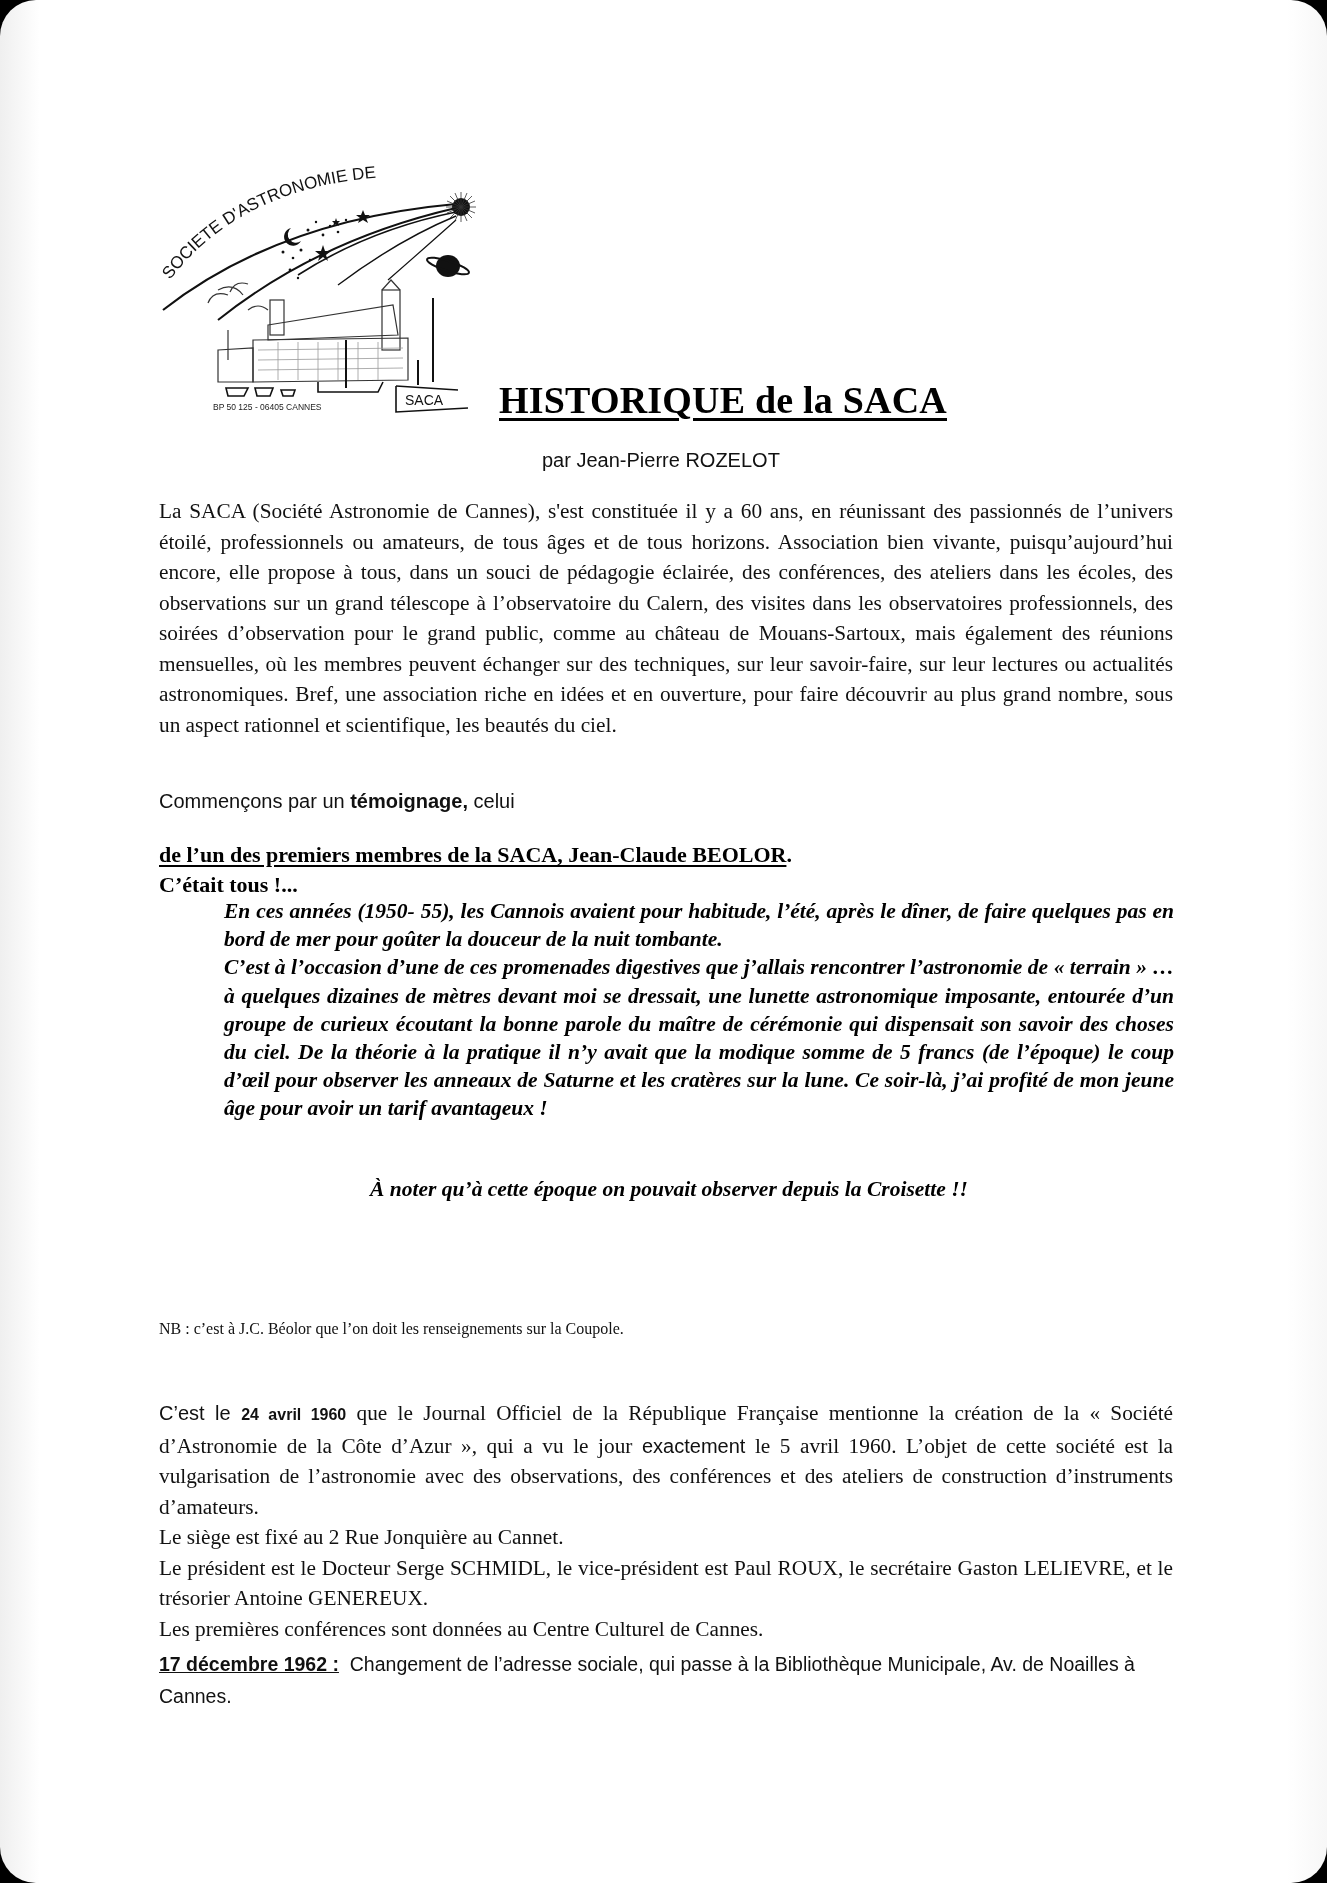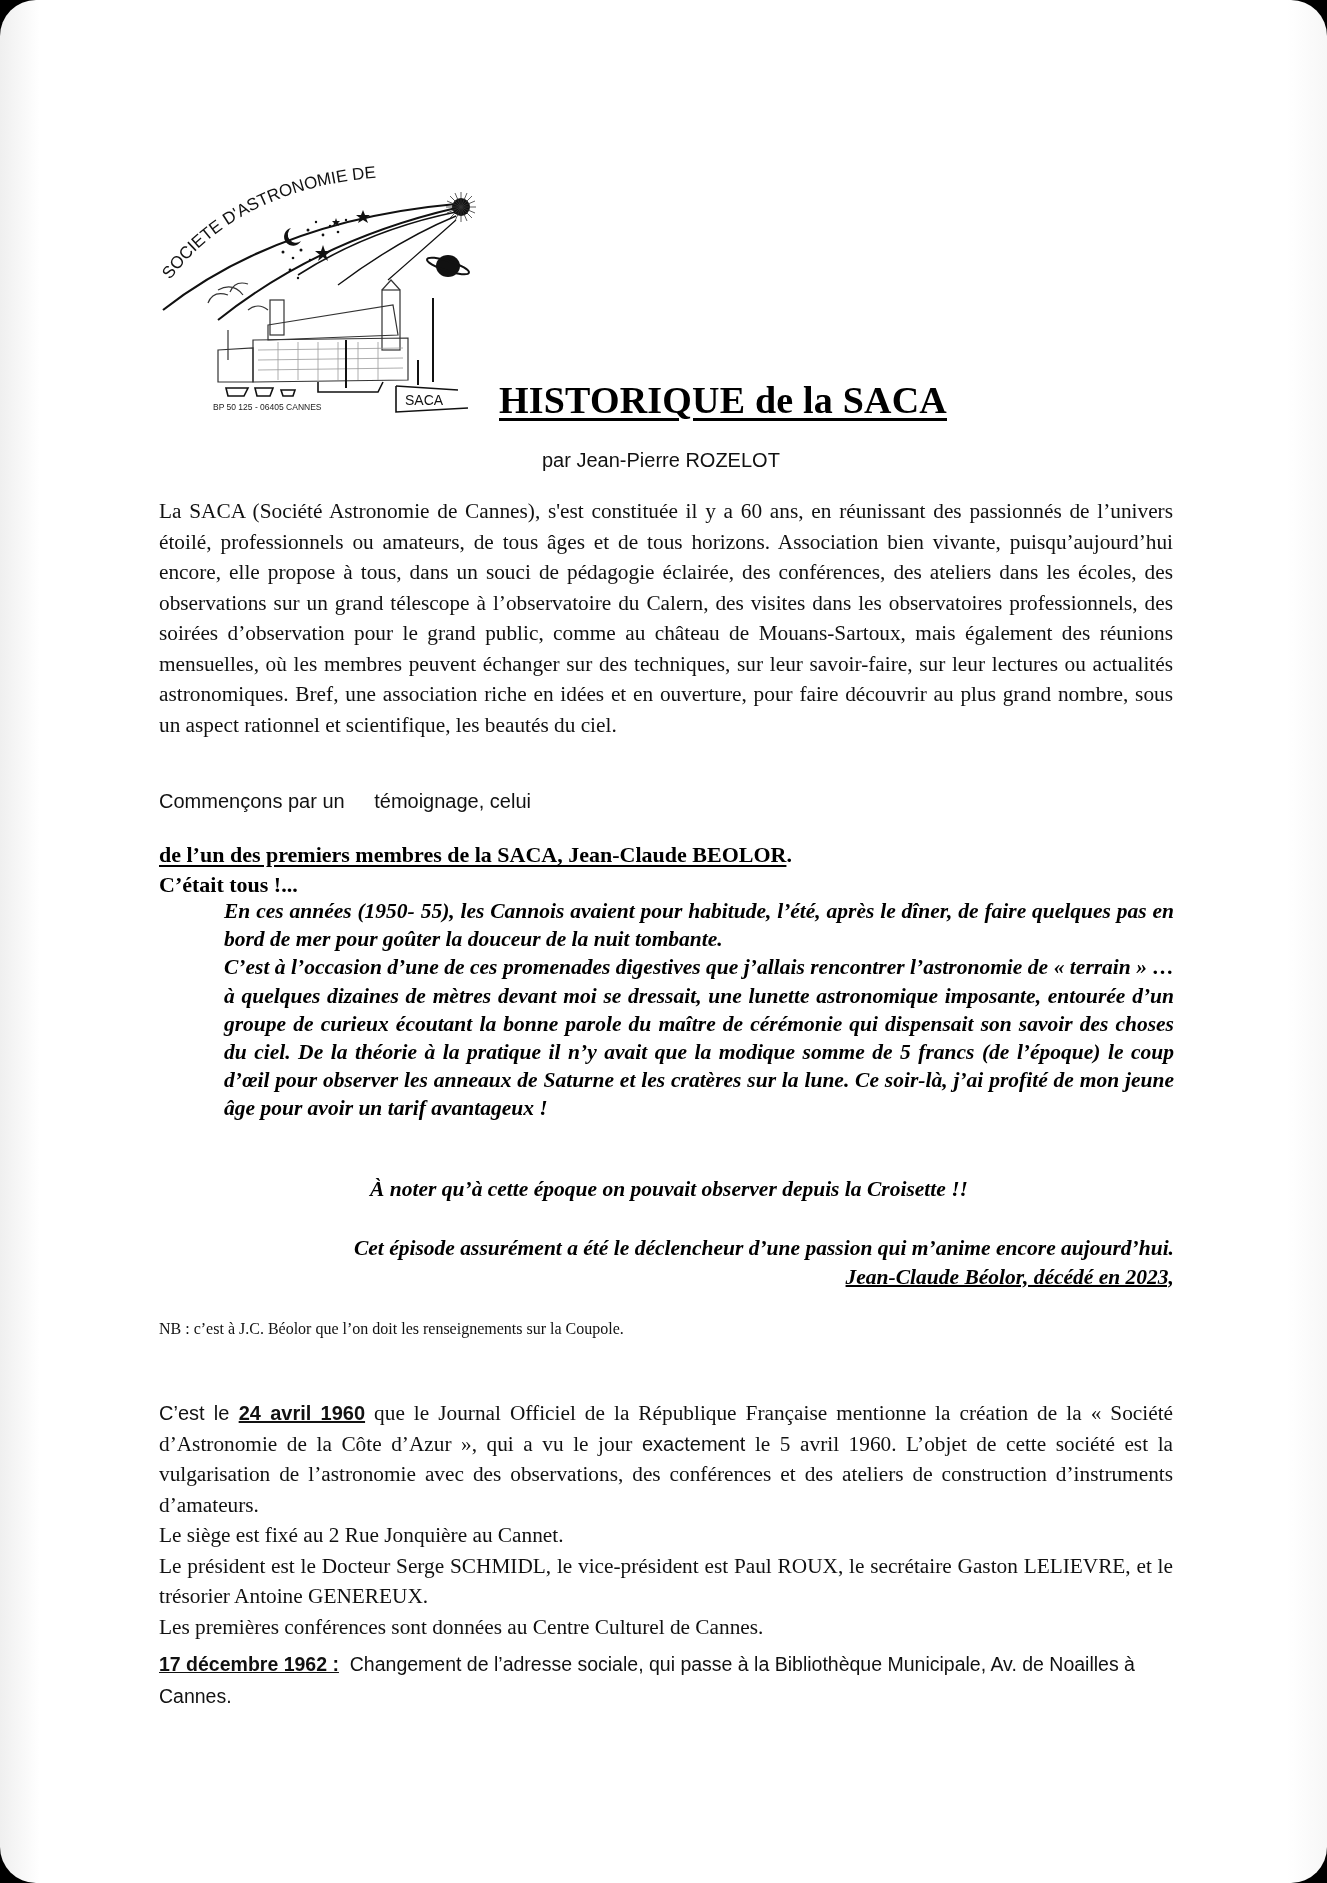--- a/index.html
+++ b/index.html
@@ -36,21 +36,21 @@
     position: absolute; left: 159px; width: 1014px;
     font-size: 21.3px; line-height: 30.5px; color: #111;
     text-align: justify; margin: 0;
   }
   .intro { top: 496px; }
 
   .lead {
     position: absolute; left: 159px; top: 790px;
     font-size: 20px; color: #111;
   }
-  .lead b { font-weight: normal; margin-left: 24px; }
+  .lead b { font-weight: bold; }
 
   .quote-head {
     position: absolute; left: 159px; top: 840px; width: 1014px;
     font-size: 22px; font-weight: bold; line-height: 30px; color: #000;
   }
   .quote-head .u { text-decoration: underline; text-decoration-thickness: 2px; text-underline-offset: 3px; }
 
   .quote {
     position: absolute; left: 224px; top: 897px; width: 950px;
     font-size: 21.5px; line-height: 28.2px; font-style: italic; font-weight: bold;
@@ -64,21 +64,21 @@
   }
   .quote-end {
     position: absolute; left: 224px; top: 1234px; width: 950px;
     font-size: 21.5px; line-height: 28.5px; font-style: italic; font-weight: bold; text-align: right; color: #000;
   }
   .quote-end .sig { text-decoration: underline; text-decoration-thickness: 2px; }
 
   .nb { position: absolute; left: 159px; top: 1320px; font-size: 16px; color: #111; }
 
   .founding { top: 1398px; }
-  .founding .date { font-family: "Liberation Sans", "DejaVu Sans", sans-serif; font-weight: bold; text-decoration: underline; font-size: 20px; }
+  .founding .date { font-family: "Liberation Sans", "DejaVu Sans", sans-serif; font-weight: bold; font-size: 16px; }
   .founding .lead-in { font-family: "Liberation Sans", "DejaVu Sans", sans-serif; font-size: 20px; }
   .founding .sans-word { font-family: "Liberation Sans", "DejaVu Sans", sans-serif; font-size: 20px; }
   .line { display: block; text-align: left; }
 
   .entry {
     position: absolute; left: 159px; top: 1648px; width: 1014px;
     font-size: 19.5px; line-height: 32px; color: #111;
   }
   .entry .date { font-weight: bold; text-decoration: underline; }
 </style>
@@ -191,24 +191,20 @@
     <div>C’était tous !...</div>
   </div>
 
   <div class="quote serif">
     <span style="display:block">En ces années (1950- 55), les Cannois avaient pour habitude, l’été, après le dîner, de faire quelques pas en bord de mer pour goûter la douceur de la nuit tombante.</span>
     <span style="display:block">C’est à l’occasion d’une de ces promenades digestives que j’allais rencontrer l’astronomie de « terrain » … à quelques dizaines de mètres devant moi se dressait, une lunette astronomique imposante, entourée d’un groupe de curieux écoutant la bonne parole du maître de cérémonie qui dispensait son savoir des choses du ciel. De la théorie à la pratique il n’y avait que la modique somme de 5 francs (de l’époque) le coup d’œil pour observer les anneaux de Saturne et les cratères sur la lune. Ce soir-là, j’ai profité de mon jeune âge pour avoir un tarif avantageux !</span>
   </div>
 
   <div class="quote-center serif">À noter qu’à cette époque on pouvait observer depuis la Croisette !!</div>
 
-  <div class="quote-end serif">
-    <div>Cet épisode assurément a été le déclencheur d’une passion qui m’anime encore aujourd’hui.</div>
-    <div><span class="sig">Jean-Claude  Béolor, décédé en 2023,</span></div>
-  </div>
 
   <div class="nb serif">NB : c’est à J.C. Béolor que l’on doit les renseignements sur la Coupole.</div>
 
   <div class="para founding serif">
     <span style="display:block; text-align:justify;"><span class="lead-in">C’est le </span><span class="date">24 avril 1960</span><span> que le Journal Officiel de la République Française mentionne la création de la « Société d’Astronomie de la Côte d’Azur », qui a vu le jour </span><span class="sans-word">exactement</span><span> le 5 avril 1960. L’objet de cette société est la vulgarisation de l’astronomie avec des observations, des conférences et des ateliers de construction d’instruments d’amateurs.</span></span>
     <span class="line">Le siège est fixé au 2 Rue Jonquière au Cannet.</span>
     <span style="display:block; text-align:justify;">Le président est le Docteur Serge SCHMIDL, le vice-président est Paul ROUX, le secrétaire Gaston LELIEVRE, et le trésorier Antoine GENEREUX.</span>
     <span class="line">Les premières conférences sont données au Centre Culturel de Cannes.</span>
   </div>
 

